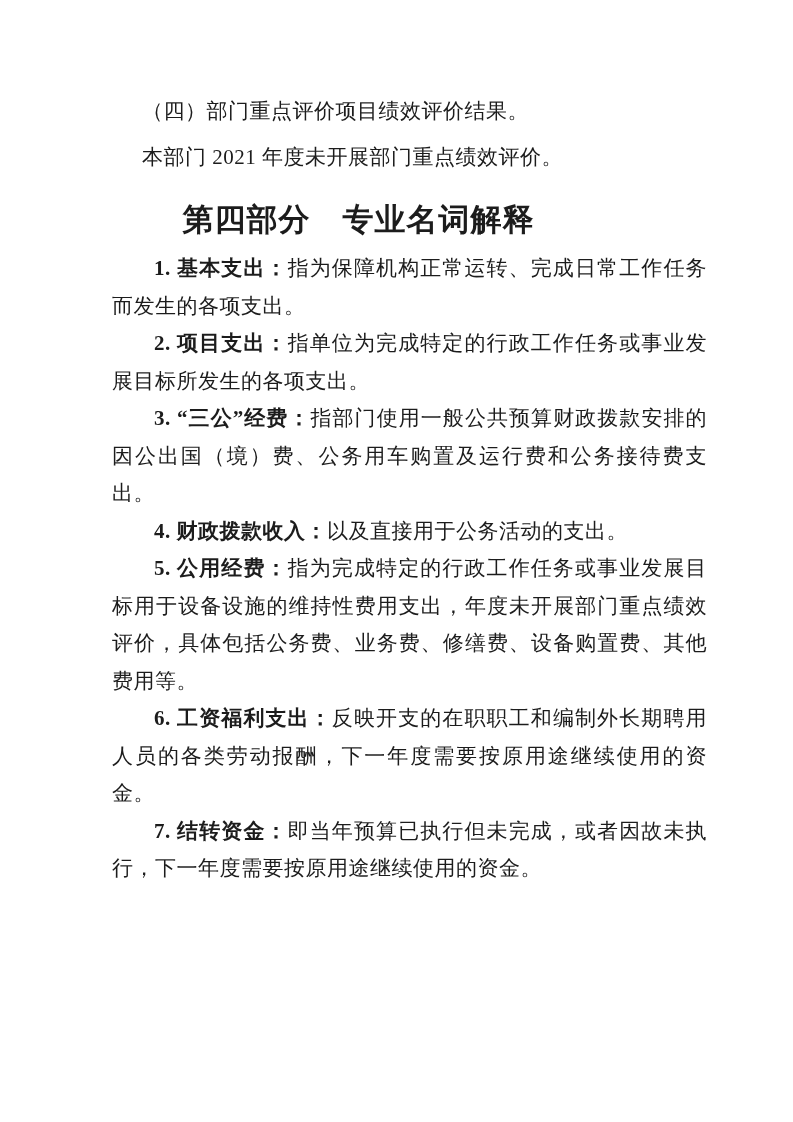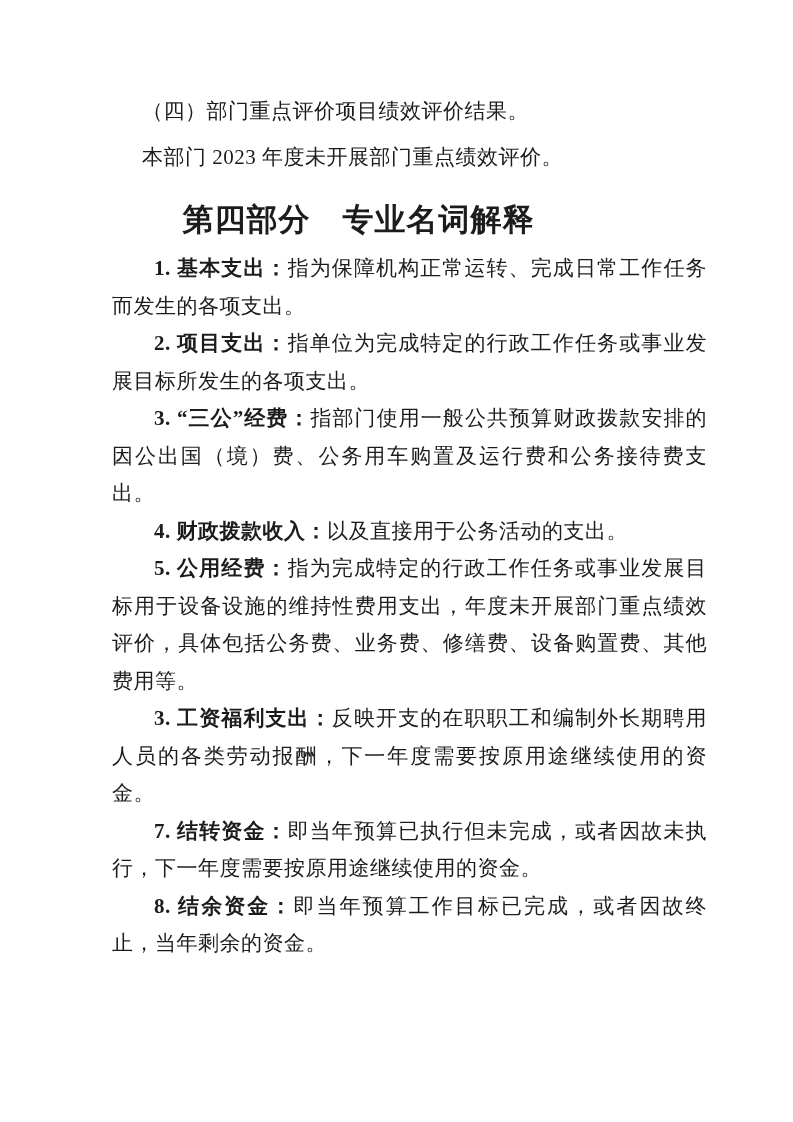--- a/index.html
+++ b/index.html
@@ -54,37 +54,36 @@
   }
 </style>
 </head>
 <body>
 
 <div class="page">
   <div class="content">
 
     <p class="intro-para">（四）部门重点评价项目绩效评价结果。</p>
 
-    <p class="intro-para">本部门 2023 年度未开展部门重点绩效评价。</p>
+    <p class="intro-para">本部门 2021 年度未开展部门重点绩效评价。</p>
 
     <h1 class="section-heading">第四部分　专业名词解释</h1>
 
     <div class="terms">
 
       <p class="term-para"><span class="term-label">1. 基本支出：</span><span>指为保障机构正常运转、完成日常工作任务而发生的各项支出。</span></p>
 
       <p class="term-para"><span class="term-label">2. 项目支出：</span><span>指单位为完成特定的行政工作任务或事业发展目标所发生的各项支出。</span></p>
 
       <p class="term-para"><span class="term-label">3. “三公”经费：</span><span>指部门使用一般公共预算财政拨款安排的因公出国（境）费、公务用车购置及运行费和公务接待费支出。</span></p>
 
       <p class="term-para"><span class="term-label">4. 财政拨款收入：</span><span>以及直接用于公务活动的支出。</span></p>
 
       <p class="term-para"><span class="term-label">5. 公用经费：</span><span>指为完成特定的行政工作任务或事业发展目标用于设备设施的维持性费用支出，年度未开展部门重点绩效评价，具体包括公务费、业务费、修缮费、设备购置费、其他费用等。</span></p>
 
-      <p class="term-para"><span class="term-label">3. 工资福利支出：</span><span>反映开支的在职职工和编制外长期聘用人员的各类劳动报酬，下一年度需要按原用途继续使用的资金。</span></p>
+      <p class="term-para"><span class="term-label">6. 工资福利支出：</span><span>反映开支的在职职工和编制外长期聘用人员的各类劳动报酬，下一年度需要按原用途继续使用的资金。</span></p>
 
       <p class="term-para"><span class="term-label">7. 结转资金：</span><span>即当年预算已执行但未完成，或者因故未执行，下一年度需要按原用途继续使用的资金。</span></p>
 
-      <p class="term-para"><span class="term-label">8. 结余资金：</span><span>即当年预算工作目标已完成，或者因故终止，当年剩余的资金。</span></p>
 
     </div>
   </div>
 </div>
 
 </body></html>

